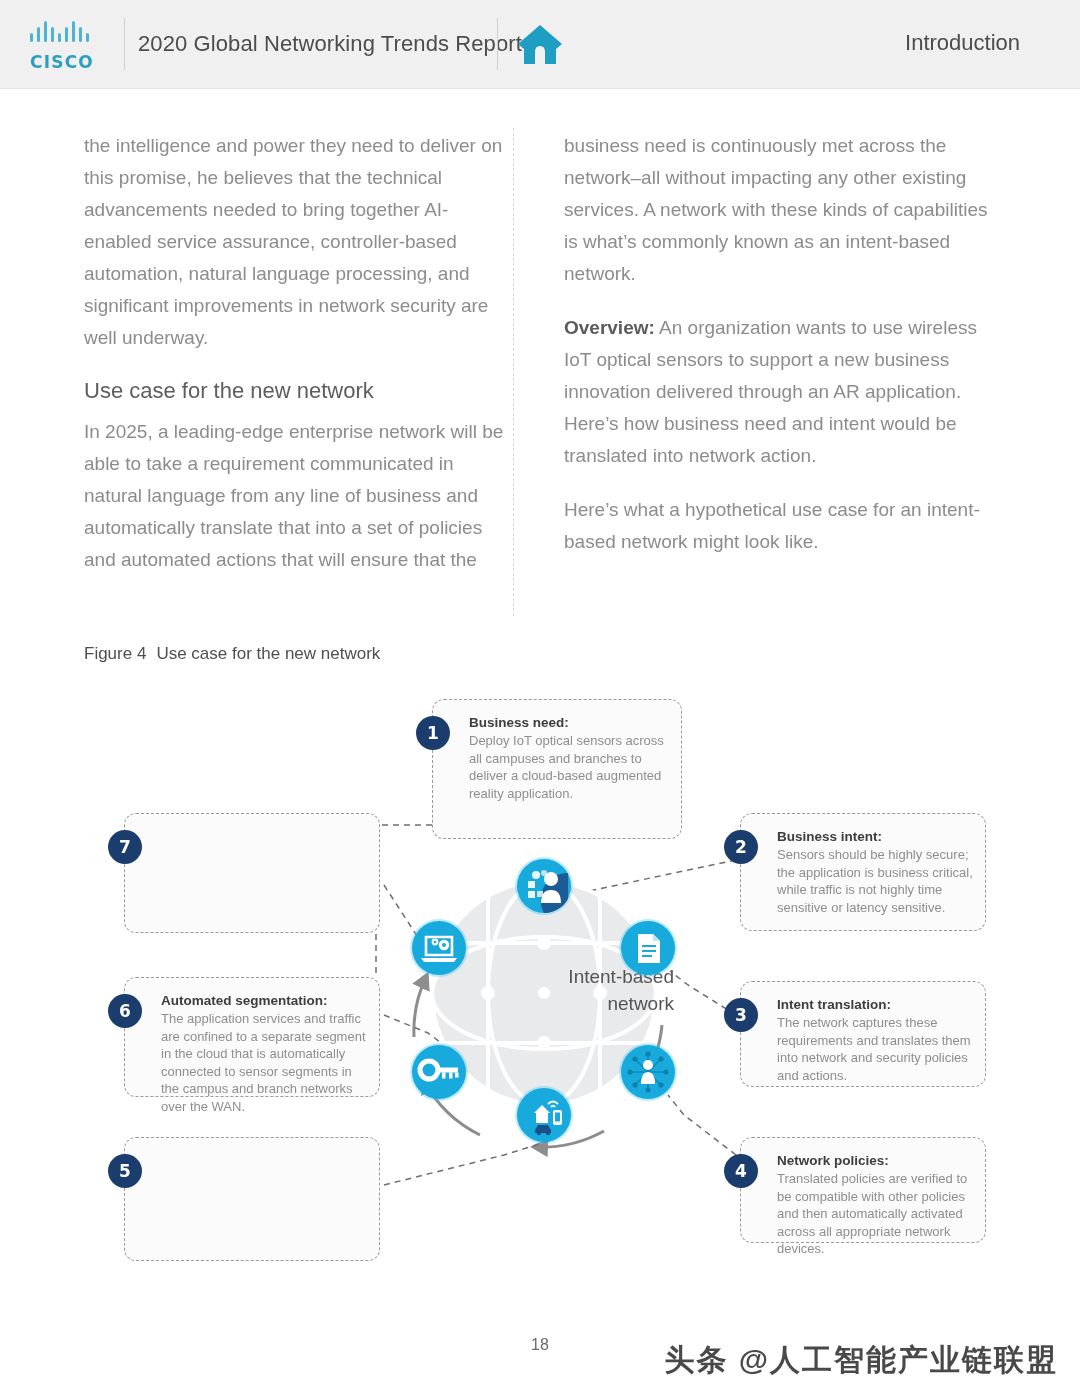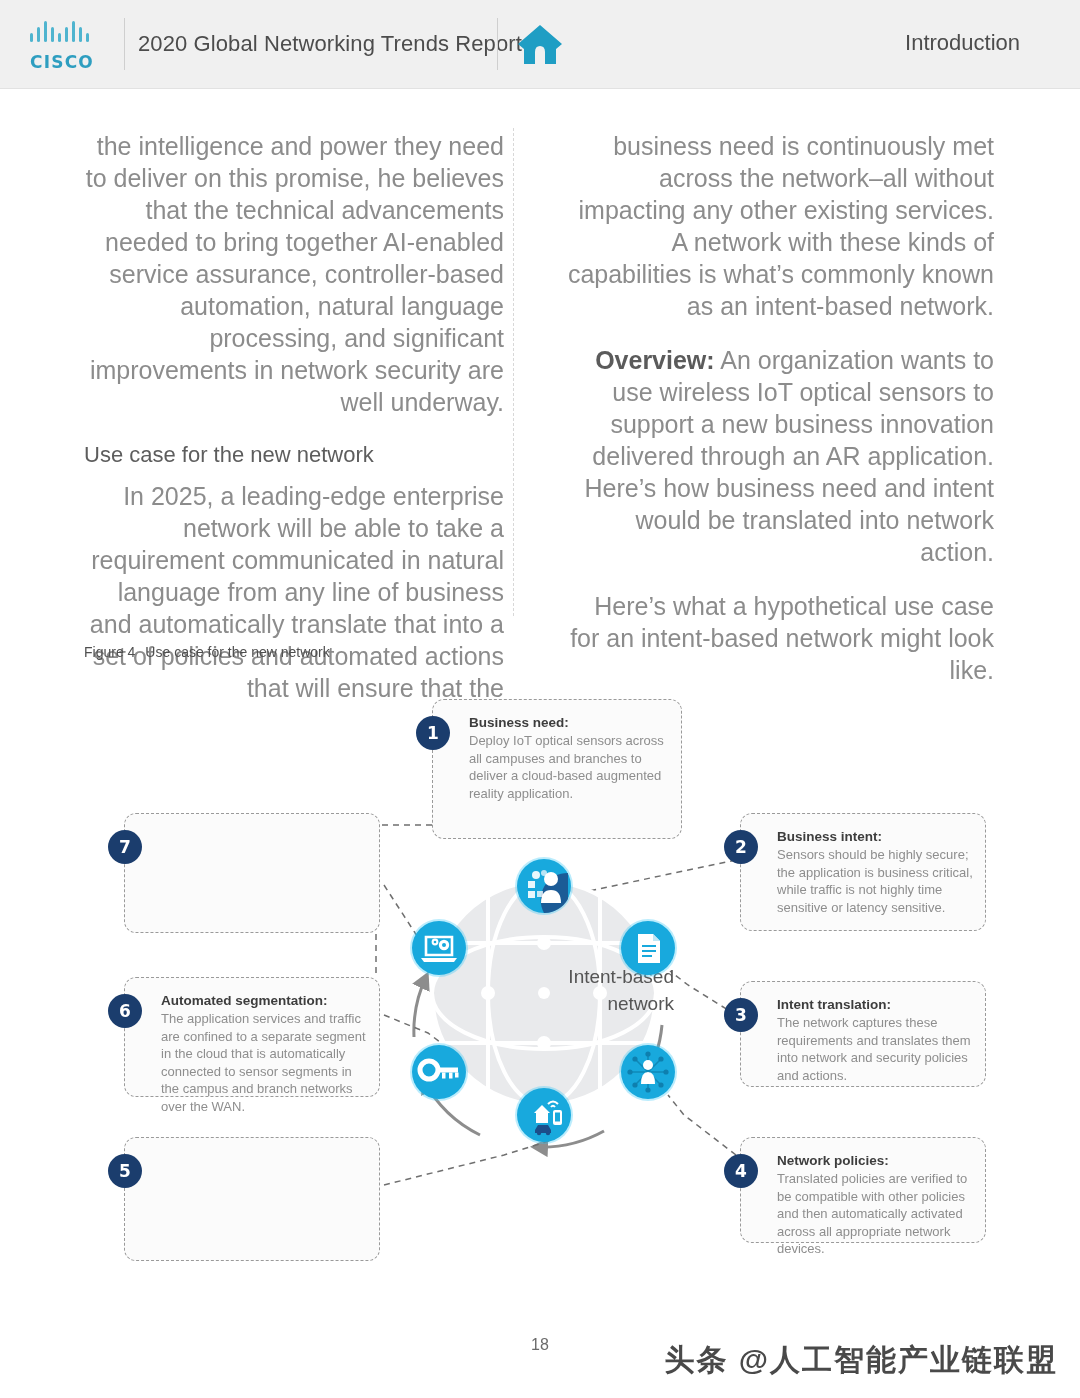--- a/index.html
+++ b/index.html
@@ -96,41 +96,40 @@
     left: 564px; top: 130px;
     width: 430px;
   }
   #col-divider {
     position: absolute;
     left: 513px; top: 128px;
     width: 0px; height: 488px;
     border-left: 1px dashed #d8d8d8;
   }
   .body-p {
-    font-size: 25px;
+    font-size: 19px;
     line-height: 32px;
     color: #8c8c8c;
     margin: 0 0 22px 0;
     font-weight: 400;
-    text-align: right;
   }
   .body-p b { color: #5b5b5b; font-weight: 700; }
   h2.subhead {
     font-size: 22px;
     line-height: 30px;
     color: #5d5d5d;
     font-weight: 400;
     margin: 8px 0 10px 0;
   }
 
   
   #fig-caption {
     position: absolute;
     left: 84px; top: 644px;
-    font-size: 14px;
+    font-size: 17px;
     color: #4f4f4f;
     font-weight: 400;
   }
   #fig-caption .figno { margin-right: 10px; }
 
   #figure {
     position: absolute;
     left: 84px; top: 685px;
     width: 912px; height: 600px;
   }

